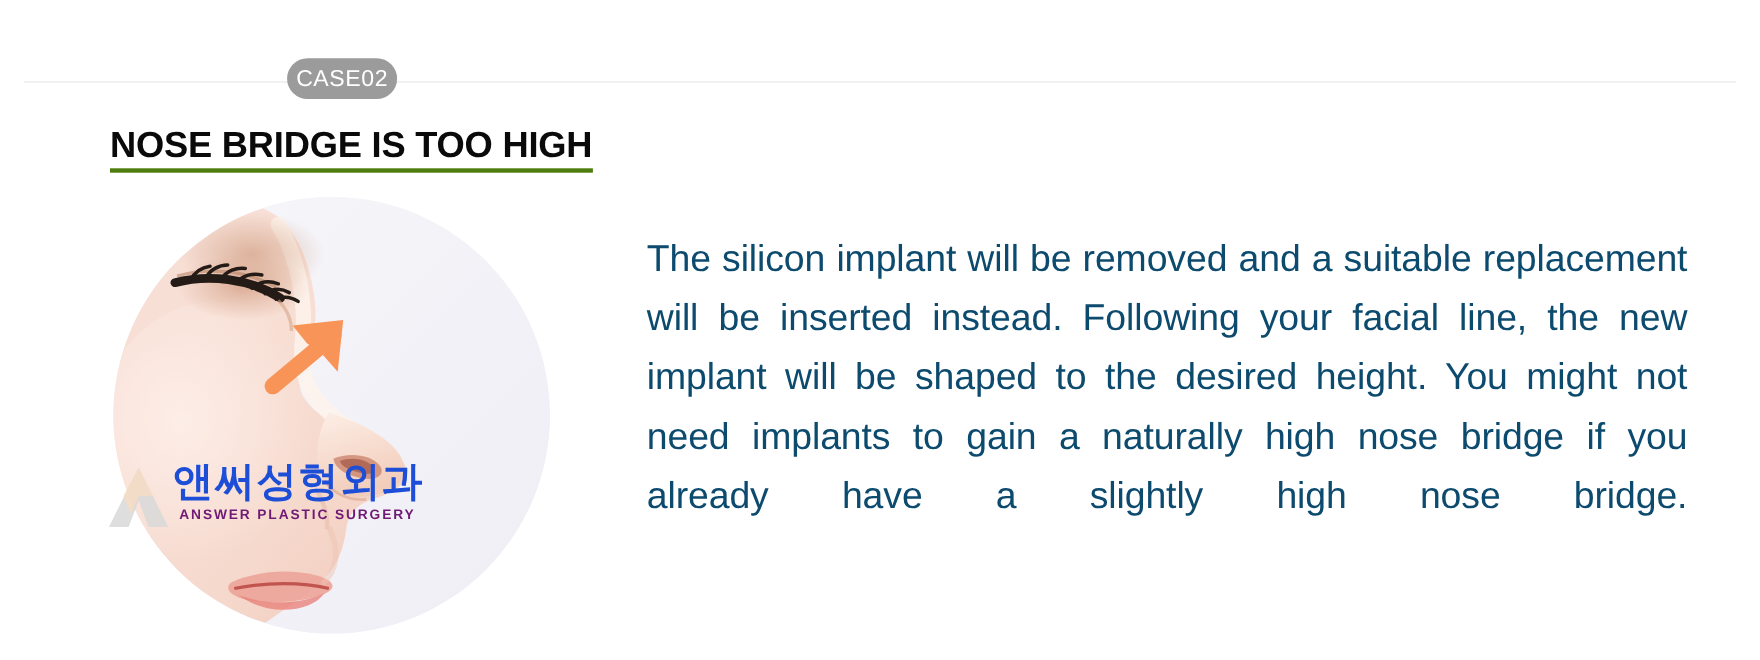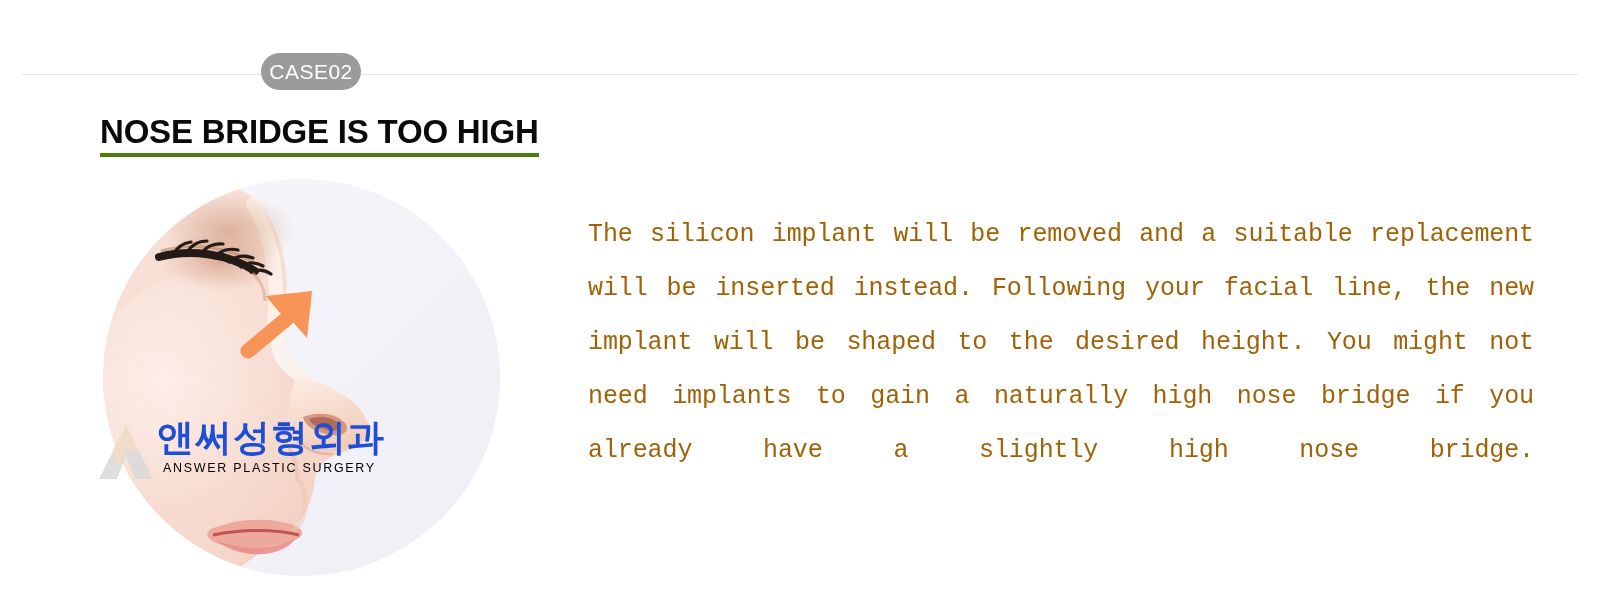--- a/index.html
+++ b/index.html
@@ -116,38 +116,39 @@
     color: #1d4ed8;
     letter-spacing: 1px;
     white-space: nowrap;
     font-family: "DejaVu Sans", sans-serif;
   }
   .wm-en {
     position: absolute;
     left: 68px;
     top: 56px;
     font-size: 12.5px;
-    color: #000000;
+    color: #701a75;
     letter-spacing: 1.7px;
     white-space: nowrap;
     font-family: "Liberation Sans", sans-serif;
+    font-weight: bold;
   }
 
   
   .body-copy {
     position: absolute;
     left: 588px;
     top: 168px;
     width: 946px;
-    font-size: 25px;
+    font-size: 34px;
     line-height: 54px;
-    color: #a16207;
+    color: #0c4a6e;
     text-align: justify;
     text-justify: inter-word;
-    font-family: Liberation Mono, monospace;
+    font-family: Liberation Sans, sans-serif;
     letter-spacing: -0.1px;
   }
   .body-copy::after {
     content: "";
     display: inline-block;
     width: 100%;
   }
 </style>
 </head>
 <body>

